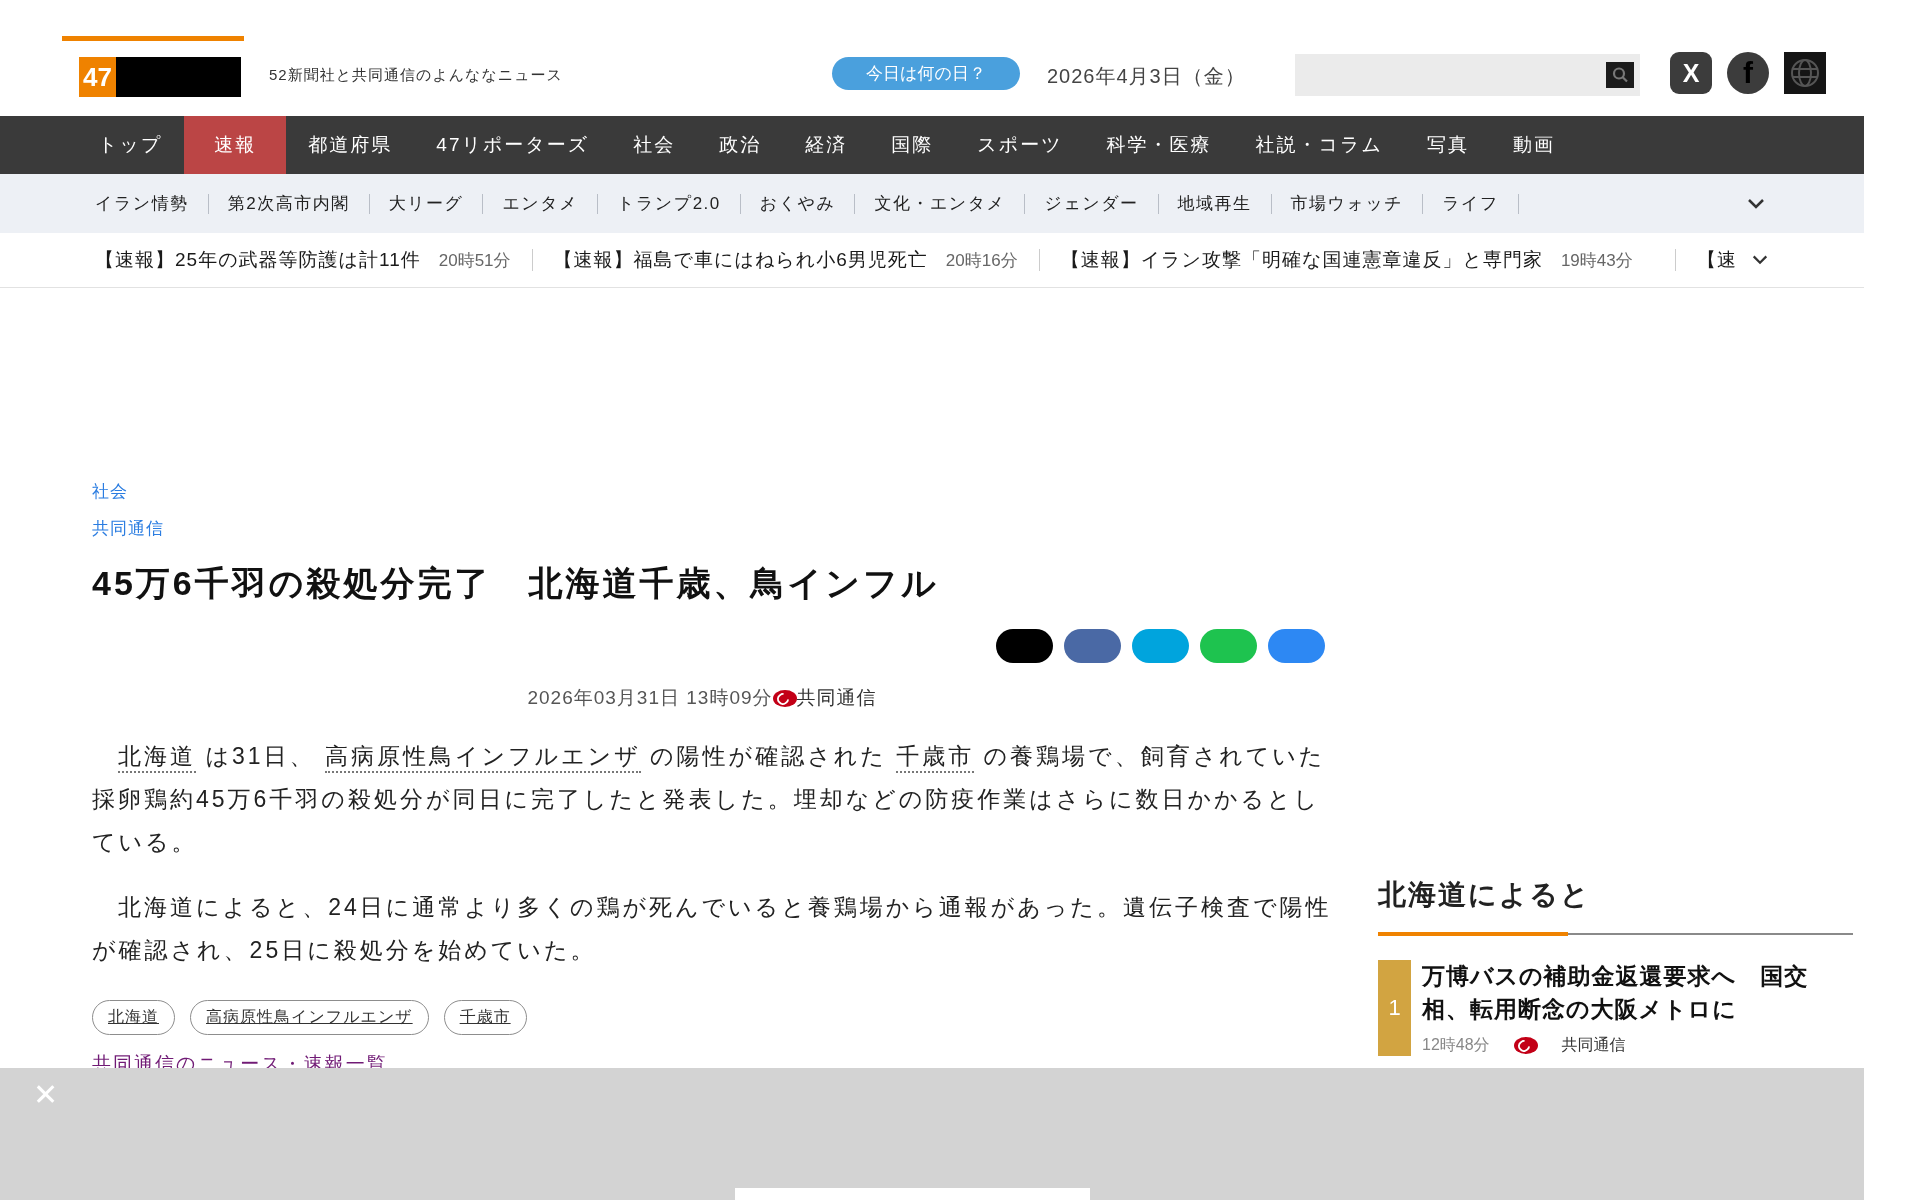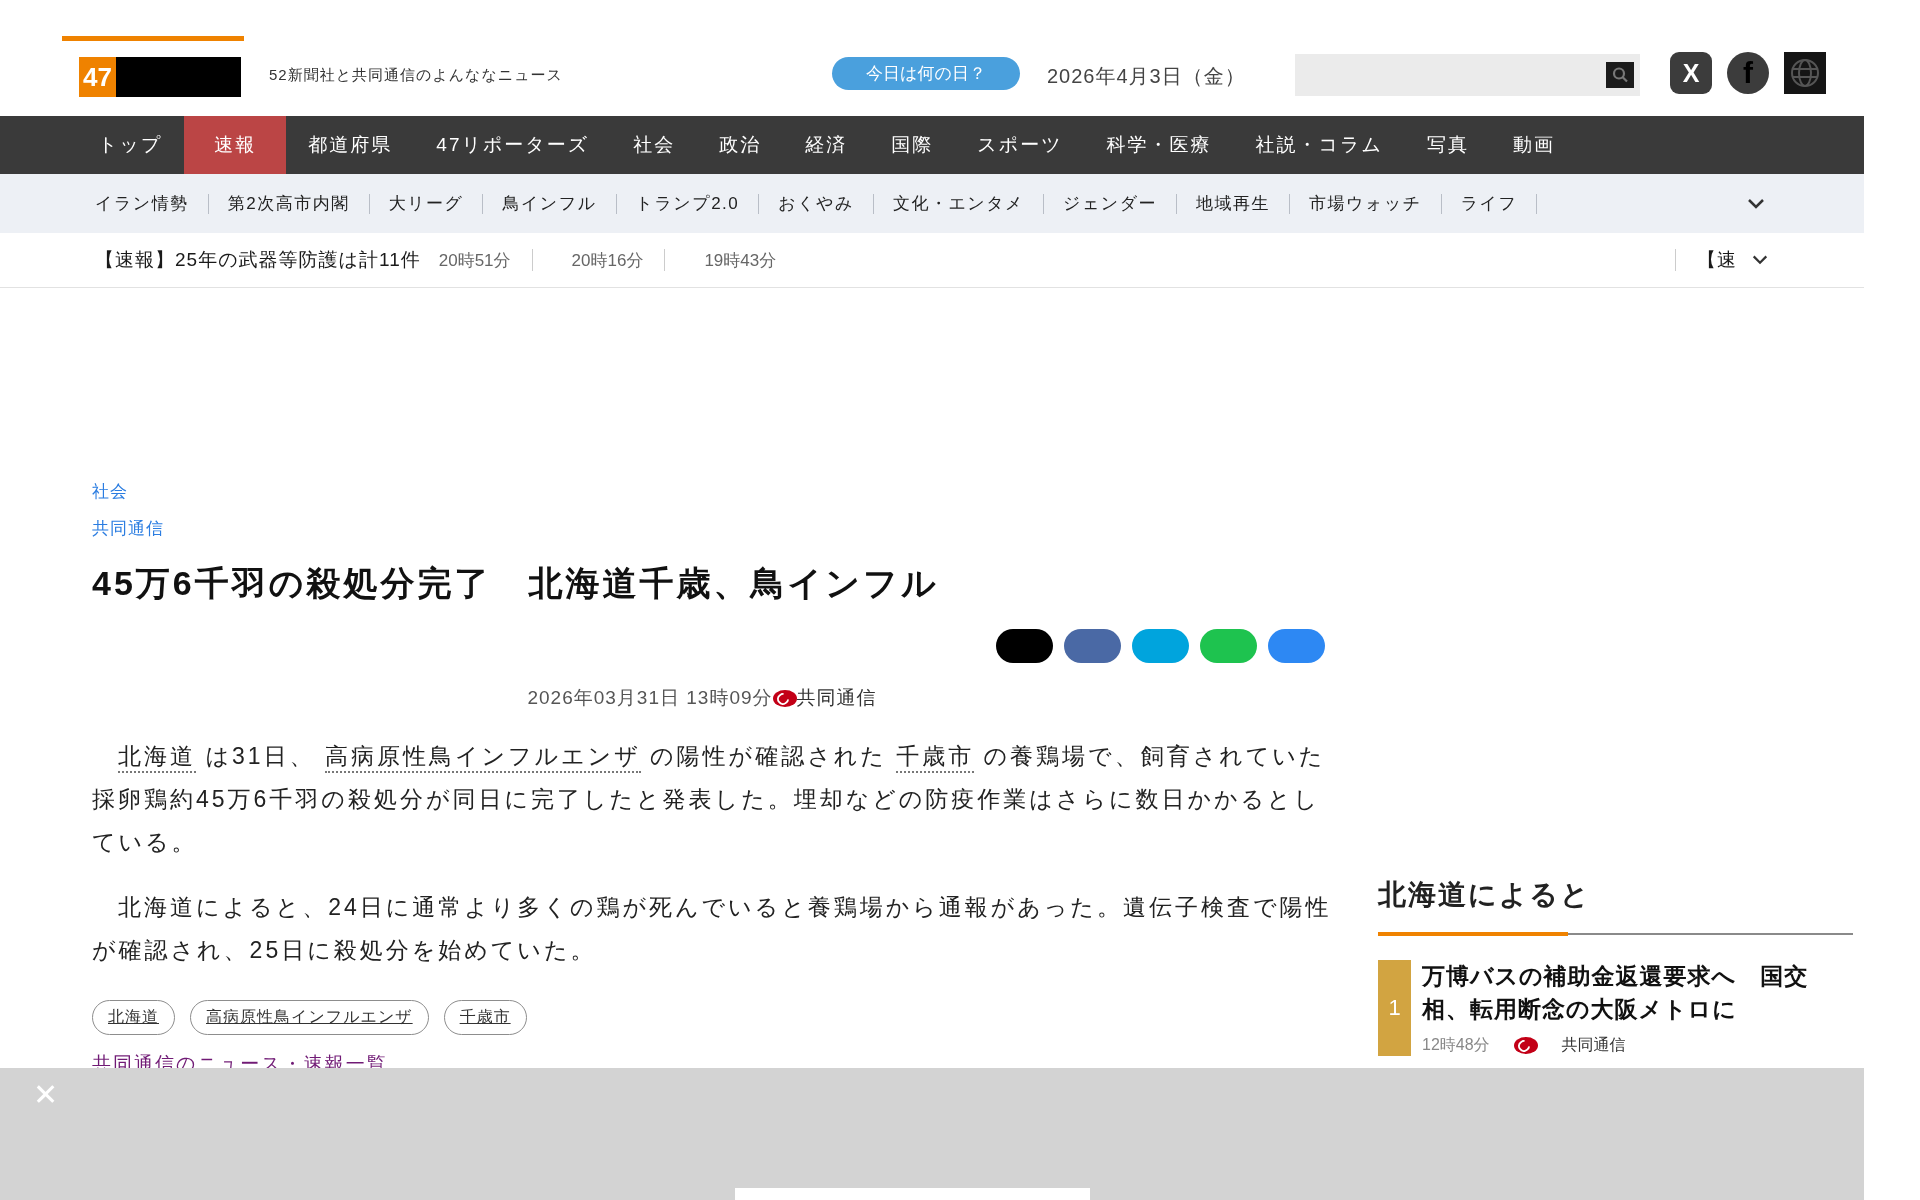--- a/index.html
+++ b/index.html
@@ -137,21 +137,21 @@
       <a class="nav-item">動画</a>
     </nav>
 
   <div class="topics" id="topics">
     <a class="topic">イラン情勢</a>
       <span class="tdiv"></span>
       <a class="topic">第2次高市内閣</a>
       <span class="tdiv"></span>
       <a class="topic">大リーグ</a>
       <span class="tdiv"></span>
-      <a class="topic">鳥インフル</a>
+      <a class="topic">エンタメ</a>
       <span class="tdiv"></span>
       <a class="topic">トランプ2.0</a>
       <span class="tdiv"></span>
       <a class="topic">おくやみ</a>
       <span class="tdiv"></span>
       <a class="topic">文化・エンタメ</a>
       <span class="tdiv"></span>
       <a class="topic">ジェンダー</a>
       <span class="tdiv"></span>
       <a class="topic">地域再生</a>
@@ -164,22 +164,24 @@
       <svg width="20" height="12" viewBox="0 0 20 12" fill="none" stroke="#333" stroke-width="2.5">
           <polyline points="3,2 10,9 17,2"></polyline>
         </svg>
     </span>
   </div>
 
   <div class="ticker" id="ticker">
       <a class="tick-title">【速報】25年の武器等防護は計11件</a>
       <span class="tick-time">20時51分</span>
       <span class="kdiv"></span>
+      <a class="tick-title">【速報】福島で車にはねられ小6男児死亡</a>
       <span class="tick-time">20時16分</span>
       <span class="kdiv"></span>
+      <a class="tick-title">【速報】イラン攻撃「明確な国連憲章違反」と専門家</a>
       <span class="tick-time">19時43分</span>
       <span class="kdiv pushright"></span>
       <a class="tick-title">【速</a>
       <span class="tick-chev">
         <svg width="18" height="12" viewBox="0 0 20 12" fill="none" stroke="#333" stroke-width="2.5">
           <polyline points="3,2 10,9 17,2"></polyline>
         </svg>
       </span>
     </div>
 

